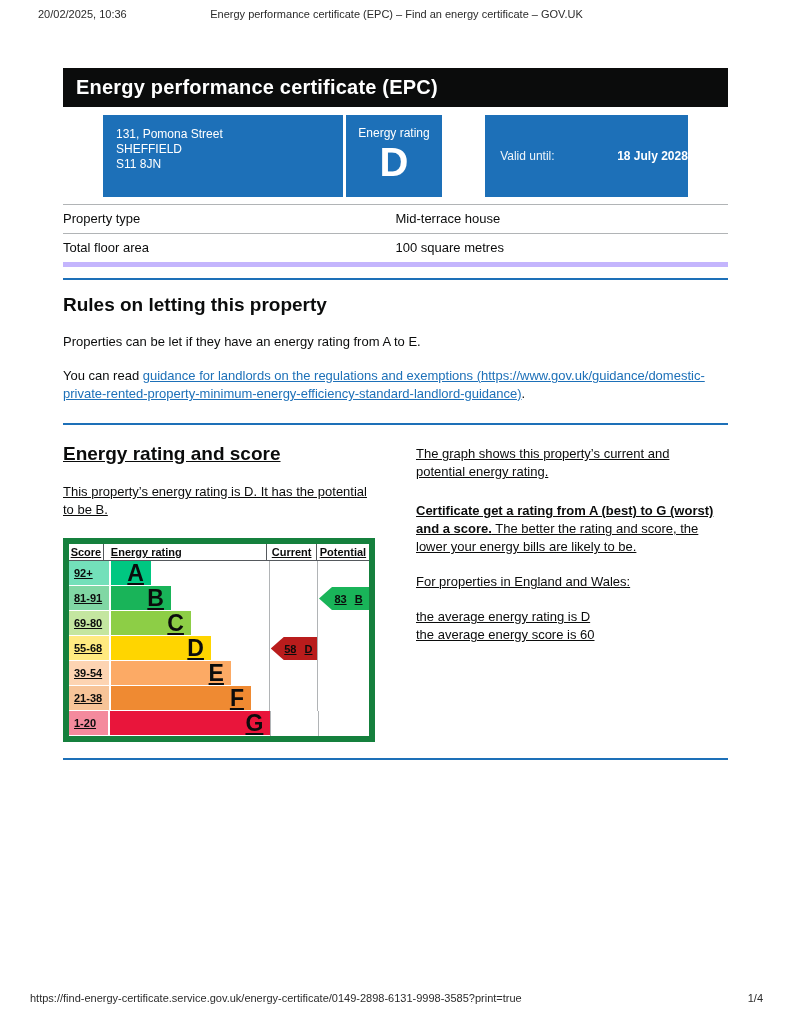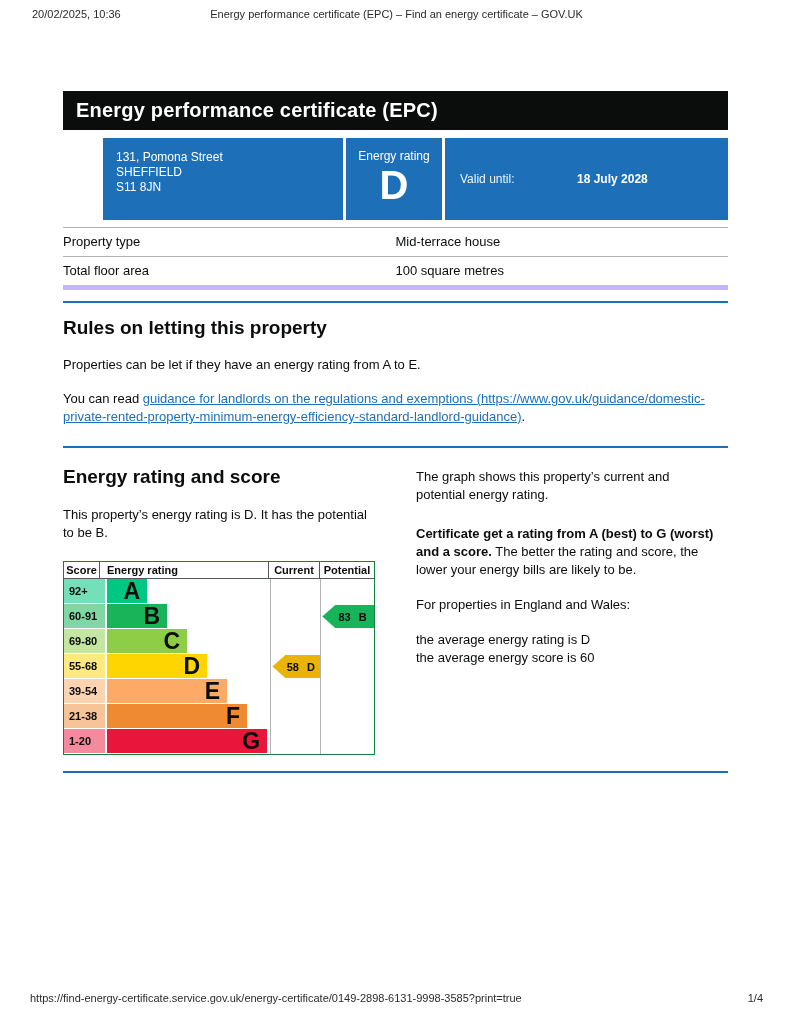--- a/index.html
+++ b/index.html
@@ -19,48 +19,47 @@
 
   
   .print-header, .print-footer {
     position: absolute;
     left: 30px;
     right: 30px;
     font-size: 11px;
     color: #2b2b2b;
   }
   .print-header { top: 8px; height: 15px; }
-  .print-header .ph-date { position: absolute; left: 2px; top: 0; }
+  .print-header .ph-date { position: absolute; left: 8px; top: 0; }
   .print-header .ph-title { position: absolute; left: 0; right: 0; text-align: center; top: 0; }
   .print-footer { bottom: 20px; display: flex; justify-content: space-between; }
 
   
   .content { position: absolute; top: 68px; left: 63px; width: 665px; }
 
   .banner {
     background: #0b0c0c;
     height: 39px;
     display: flex;
     align-items: center;
     padding-left: 13px;
-    margin-top: 23px;
   }
   .banner h1 { color: #fff; font-size: 20px; font-weight: 700; letter-spacing: 0.2px; }
 
   .summary-row { display: flex; gap: 3px; margin-top: 8px; height: 82px; padding-left: 40px; }
   .blue-box { background: #1d70b8; color: #fff; }
   .address-box { width: 240px; padding: 12px 13px; font-size: 12px; line-height: 15px; }
   .rating-box {
     width: 96px;
     display: flex; flex-direction: column; align-items: center;
     padding-top: 11px;
   }
   .rating-box .rating-label { font-size: 12px; }
   .rating-box .rating-value { font-size: 40px; font-weight: 700; line-height: 44px; }
-  .box-stack { flex: 1; display: flex; gap: 3px; }
+  .box-stack { flex: 1; display: flex; flex-direction: column; gap: 3px; align-items: center; }
   .kv-box { flex: 1; display: flex; align-items: center; padding-left: 15px; font-size: 12px; }
   .kv-box .lbl { display: inline-block; width: 117px; color: rgba(255,255,255,0.93); }
   .kv-box .val { font-weight: 700; }
 
   table.props { width: 100%; border-collapse: collapse; margin-top: 7px; font-size: 13px; }
   table.props td { padding: 6px 0 7px; border-top: 1px solid #b1b4b6; }
   table.props tr:last-child td { border-bottom: 5px solid #c4b5fd; }
   table.props td.val { width: 50%; }
 
   hr.blue { border: none; border-top: 2px solid #1d70b8; }
@@ -68,35 +67,35 @@
   .hr2 { margin-top: 20px; }
   .hr3 { margin-top: 16px; }
 
   h2 { font-size: 19px; font-weight: 700; }
   .rules-heading { margin-top: 14px; }
   p { font-size: 13px; line-height: 18px; }
   .rules-p1 { margin-top: 17px; }
   .rules-p2 { margin-top: 16px; max-width: 650px; }
   a.link { color: #1d70b8; text-decoration: underline; cursor: pointer; }
 
-  .two-col { display: flex; margin-top: 18px; }
+  .two-col { display: flex; margin-top: 18px; text-decoration: underline; }
   .col-left { width: 334px; }
   .col-right { width: 312px; margin-left: 19px; }
   .col-left .p1 { margin-top: 18px; max-width: 308px; }
   .col-left .link-p { margin-top: 22px; max-width: 290px; }
   .col-right .p1 { margin-top: 2px; max-width: 300px; }
   .col-right .p2 { margin-top: 21px; }
   .col-right .p3 { margin-top: 17px; }
   .col-right .p4 { margin-top: 17px; }
 
   
   .epc-chart {
     margin-top: 19px;
     width: 312px;
-    border: 1px solid #15803d;
+    border: 6px solid #15803d;
     background: #fff;
   }
   .epc-header { display: flex; height: 17px; font-size: 11px; font-weight: 700; border-bottom: 1px solid #55595d; }
   .epc-header > div { display: flex; align-items: center; }
   .eh-score { width: 35px; justify-content: center; }
   .eh-rating { width: 169px; padding-left: 7px; border-left: 1px solid #55595d; }
   .eh-current { width: 51px; justify-content: center; border-left: 1px solid #55595d; }
   .eh-potential { width: 55px; justify-content: center; border-left: 1px solid #55595d; }
 
   .epc-row { display: flex; height: 25px; }
@@ -193,21 +192,21 @@
           <div id="epc-rows">
               <div class="epc-row">
                 <div class="epc-score" style="background: rgb(115, 224, 186);">92+</div>
                 <div class="epc-barwrap">
                   <div class="epc-bar" style="background: rgb(0, 199, 129); width: 40px;">A</div>
                 </div>
                 <div class="epc-cell epc-current"></div>
                 <div class="epc-cell epc-potential"></div>
               </div>
               <div class="epc-row">
-                <div class="epc-score" style="background: rgb(128, 215, 164);">60-91</div>
+                <div class="epc-score" style="background: rgb(128, 215, 164);">81-91</div>
                 <div class="epc-barwrap">
                   <div class="epc-bar" style="background: rgb(25, 180, 89); width: 60px;">B</div>
                 </div>
                 <div class="epc-cell epc-current"></div>
                 <div class="epc-cell epc-potential">
                   <div class="epc-arrow" style="background: rgb(25, 180, 89);">
                     <span>83</span>
                     <span>B</span>
                   </div>
                 </div>
@@ -219,21 +218,21 @@
                 </div>
                 <div class="epc-cell epc-current"></div>
                 <div class="epc-cell epc-potential"></div>
               </div>
               <div class="epc-row">
                 <div class="epc-score" style="background: rgb(255, 234, 128);">55-68</div>
                 <div class="epc-barwrap">
                   <div class="epc-bar" style="background: rgb(255, 213, 0); width: 100px;">D</div>
                 </div>
                 <div class="epc-cell epc-current">
-                  <div class="epc-arrow" style="background: #eab308;">
+                  <div class="epc-arrow" style="background: #b91c1c;">
                     <span>58</span>
                     <span>D</span>
                   </div>
                 </div>
                 <div class="epc-cell epc-potential"></div>
               </div>
               <div class="epc-row">
                 <div class="epc-score" style="background: rgb(253, 212, 178);">39-54</div>
                 <div class="epc-barwrap">
                   <div class="epc-bar" style="background: rgb(252, 170, 101); width: 120px;">E</div>

